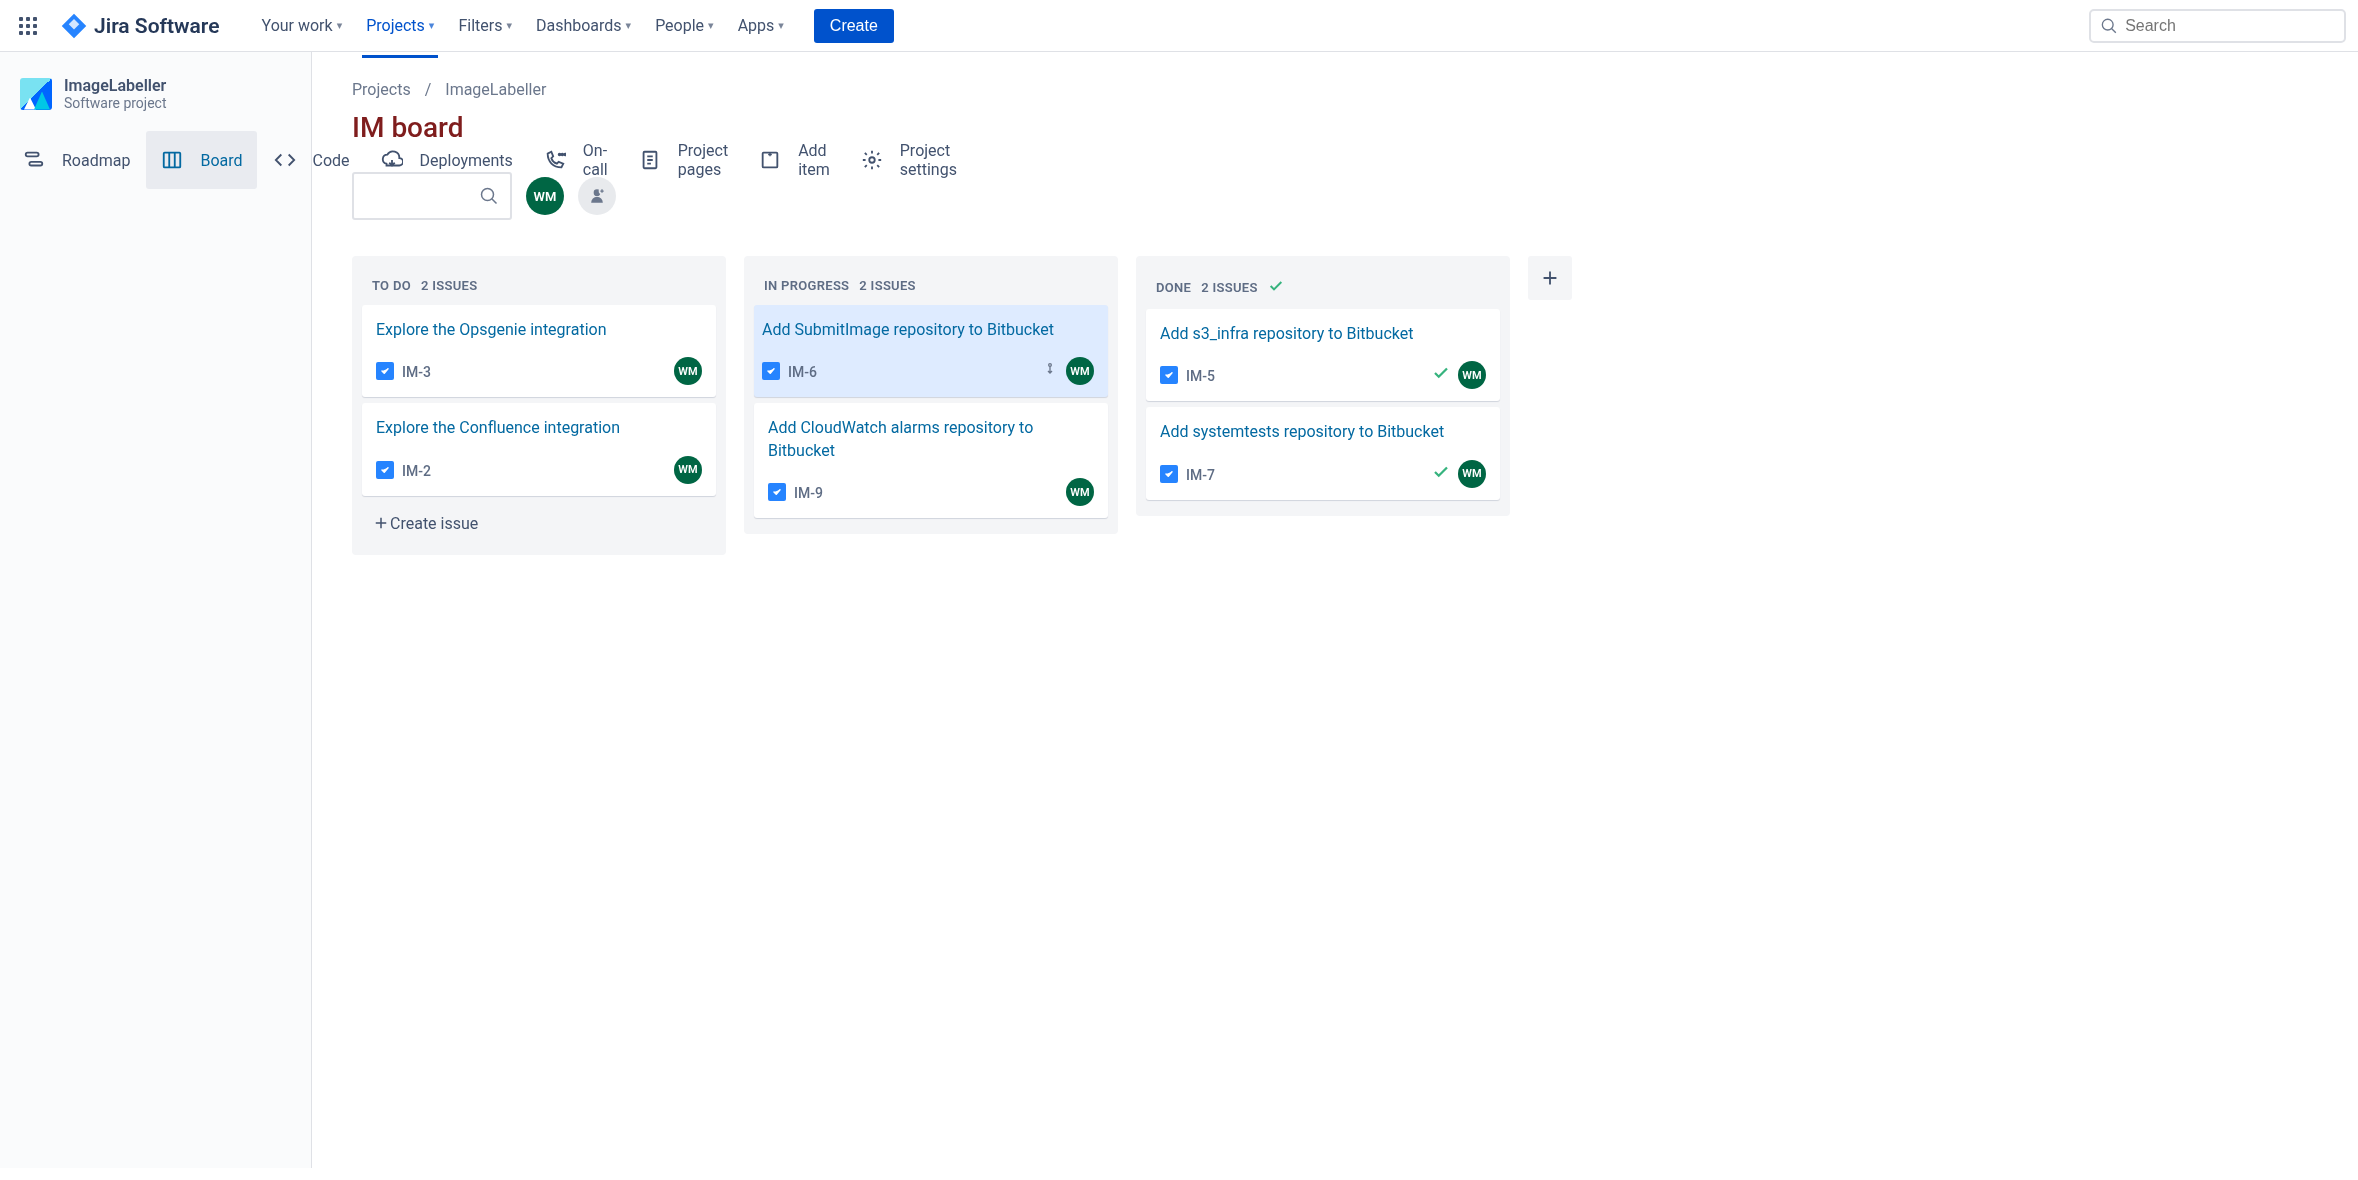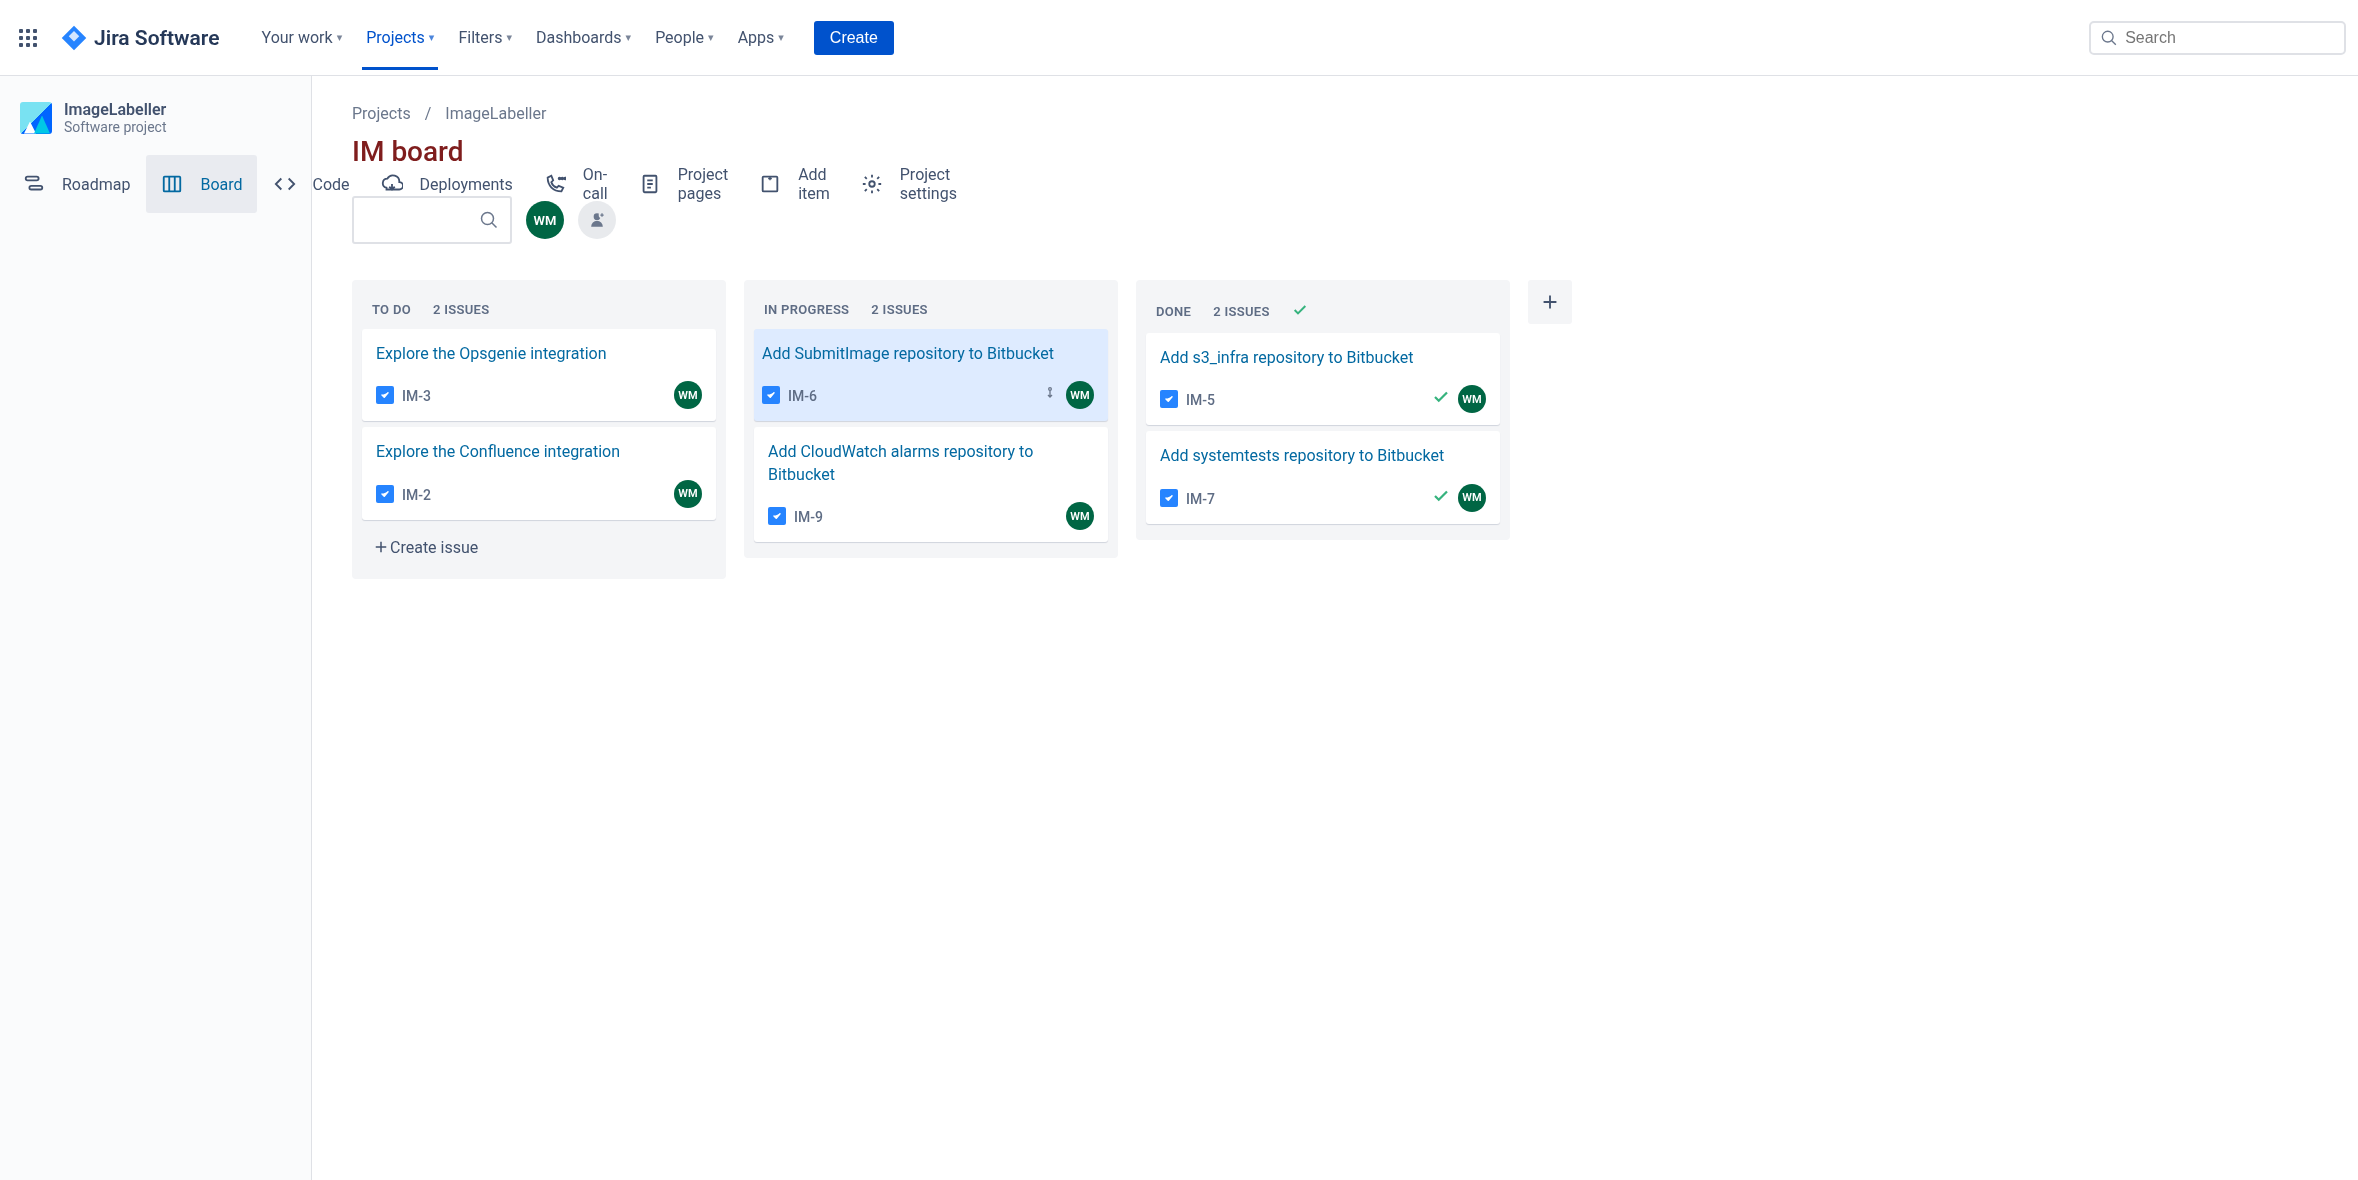--- a/index.html
+++ b/index.html
@@ -1,18 +1,18 @@
 <!DOCTYPE html>
 <html><head>
 <meta charset="utf-8">
 <style>
 * { box-sizing: border-box; margin: 0; padding: 0; }
 body { font-family: -apple-system, BlinkMacSystemFont, "Segoe UI", Roboto, sans-serif; color: #172B4D; background: #fff; }
 
-.topbar { display: flex; align-items: center; height: 76px; border-bottom: 1px solid #dfe1e6; padding: 0 12px; gap: 8px; }
+.topbar { display: flex; align-items: center; height: 52px; border-bottom: 1px solid #dfe1e6; padding: 0 12px; gap: 8px; }
 .apps-grid { width: 32px; height: 32px; display: flex; align-items: center; justify-content: center; cursor: pointer; border-radius: 3px; }
 .logo { display: flex; align-items: center; gap: 6px; cursor: pointer; padding: 0 8px; }
 .logo-icon { width: 28px; height: 28px; }
 .logo-text { font-size: 21px; font-weight: 600; color: #253858; }
 .nav-items { display: flex; gap: 4px; margin-left: 16px; }
 .nav-item { display: flex; align-items: center; gap: 4px; padding: 8px 10px; font-size: 16px; color: #42526E; cursor: pointer; border-radius: 3px; position: relative; }
 .nav-item.active { color: #0052CC; }
 .nav-item.active::after { content: ""; position: absolute; bottom: -15px; left: 6px; right: 6px; height: 3px; background: #0052CC; }
 .chevron { font-size: 11px; opacity: 0.7; }
 .create-btn { background: #0052CC; color: #fff; border: none; padding: 8px 16px; font-size: 16px; font-weight: 500; border-radius: 3px; cursor: pointer; margin-left: 12px; }
@@ -37,21 +37,21 @@
 .breadcrumb { display: flex; gap: 14px; color: #6B778C; font-size: 16px; margin-bottom: 12px; }
 .breadcrumb a { color: #6B778C; text-decoration: none; cursor: pointer; }
 .page-title { font-size: 28px; font-weight: 500; color: #7f1d1d; margin-bottom: 28px; }
 .controls { display: flex; align-items: center; gap: 14px; margin-bottom: 36px; }
 .board-search { width: 160px; height: 48px; border: 2px solid #dfe1e6; border-radius: 3px; display: flex; align-items: center; justify-content: flex-end; padding: 0 12px; }
 .avatar-wm { width: 38px; height: 38px; border-radius: 50%; background: #006644; color: #fff; display: flex; align-items: center; justify-content: center; font-size: 13px; font-weight: 600; }
 .avatar-add { width: 38px; height: 38px; border-radius: 50%; background: #e8eaed; color: #6B778C; display: flex; align-items: center; justify-content: center; cursor: pointer; }
 
 .board { display: flex; gap: 18px; align-items: flex-start; }
 .column { width: 374px; background: #F4F5F7; border-radius: 4px; padding: 10px; flex-shrink: 0; }
-.col-header { display: flex; align-items: center; gap: 22px; padding: 12px 10px; font-size: 13px; font-weight: 600; color: #5E6C84; letter-spacing: 0.3px; }
+.col-header { display: flex; align-items: center; gap: 10px; padding: 12px 10px; font-size: 13px; font-weight: 600; color: #5E6C84; letter-spacing: 0.3px; }
 .col-check { color: #36B37E; }
 .card { background: #fff; border-radius: 3px; box-shadow: 0 1px 1px rgba(9,30,66,.15); padding: 14px 14px 12px; margin-bottom: 6px; cursor: pointer; }
 .card.highlight { background: #DEEBFF; padding-left: 8px; }
 .card-title { font-size: 16px; color: #0369a1; margin-bottom: 16px; line-height: 1.4; }
 .card-footer { display: flex; align-items: center; justify-content: space-between; }
 .card-left { display: flex; align-items: flex-end; gap: 8px; }
 .task-icon { width: 18px; height: 18px; background: #2684FF; border-radius: 2px; display: flex; align-items: center; justify-content: center; }
 .task-icon svg { width: 12px; height: 12px; }
 .card-key { font-size: 14px; color: #5E6C84; font-weight: 500; }
 .card-right { display: flex; align-items: center; gap: 8px; }

